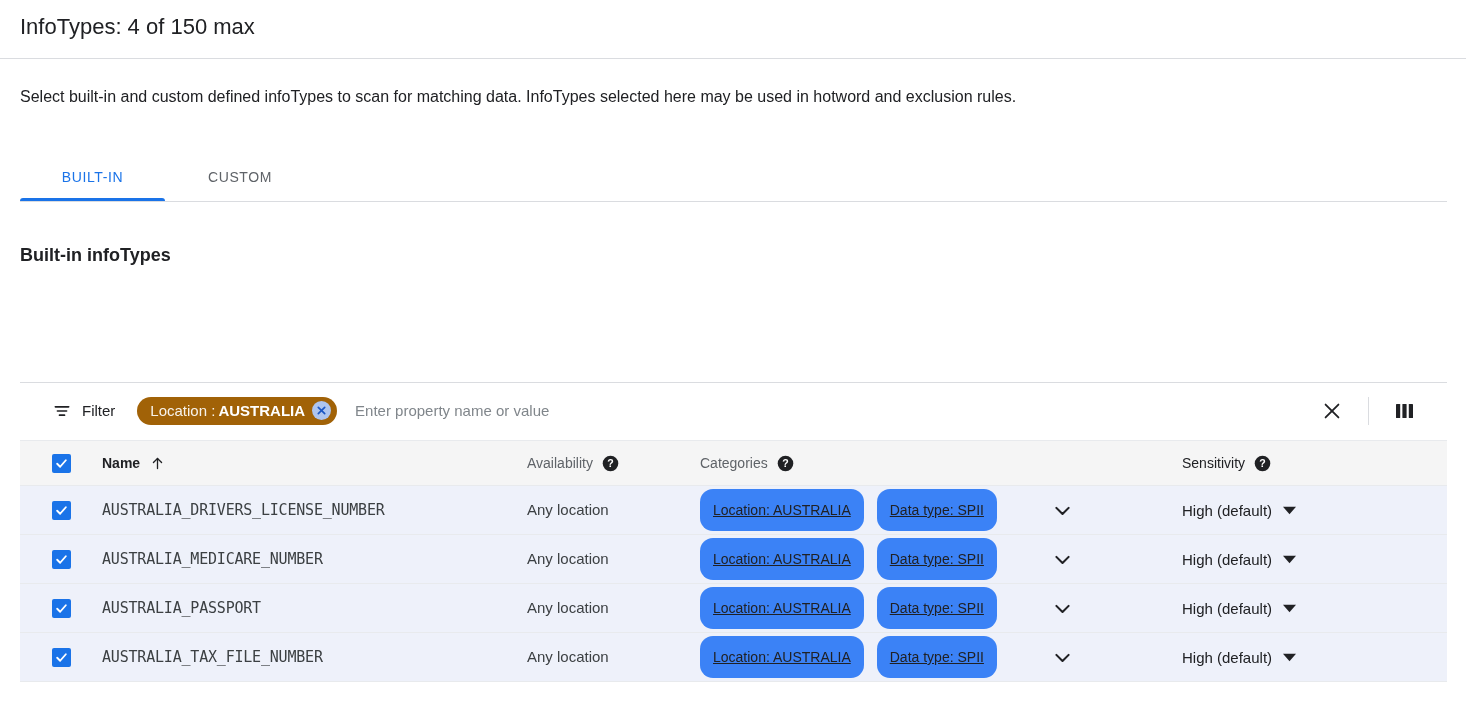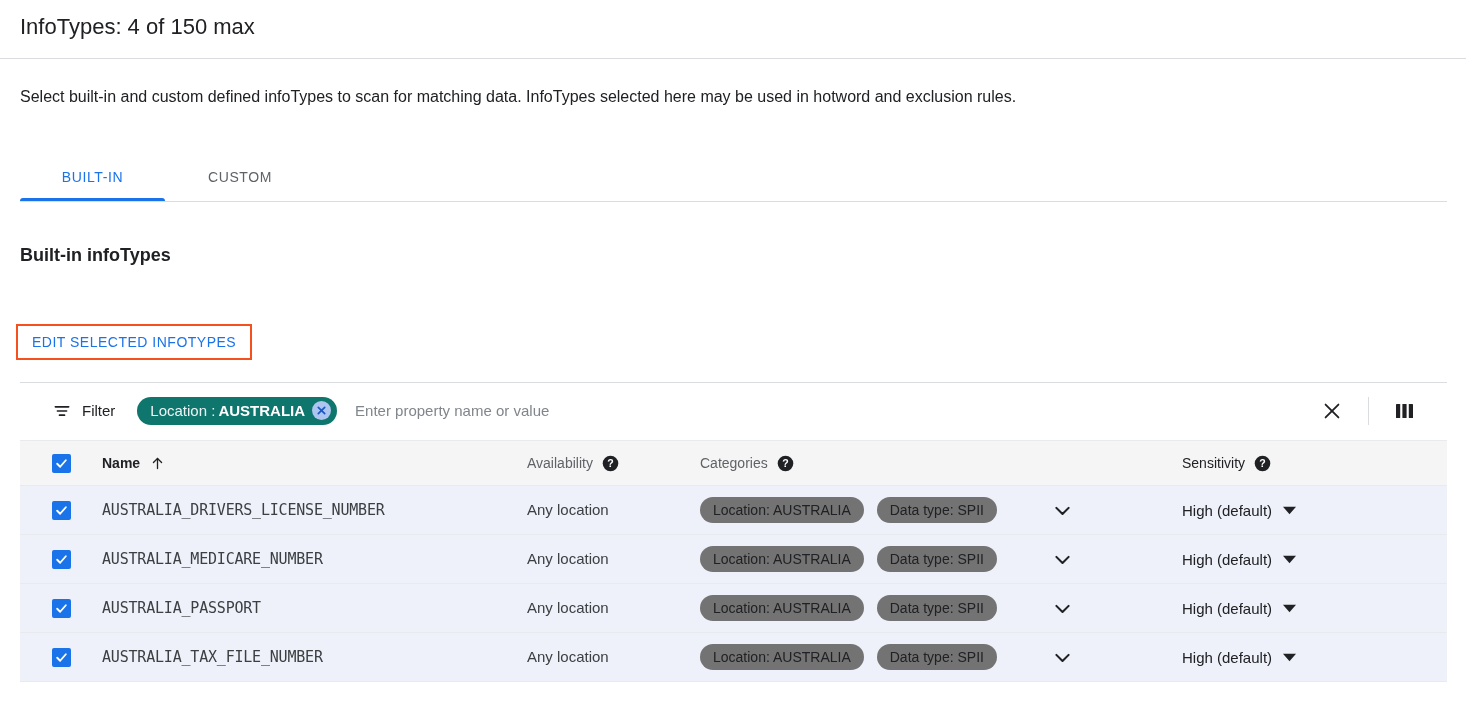--- a/index.html
+++ b/index.html
@@ -159,21 +159,21 @@
   .filter-label {
     margin-left: 10px;
     font-size: 15px;
     color: #202124;
     font-weight: 400;
   }
   .chip-filter {
     margin-left: 22px;
     height: 28px;
     border-radius: 14px;
-    background: #0f766e;
+    background: #a16207;
     color: #ffffff;
     display: flex;
     align-items: center;
     padding: 0 6px 0 13px;
     font-size: 15px;
     cursor: pointer;
     white-space: nowrap;
   }
   .chip-filter .ck { opacity: 0.92; }
   .chip-filter .cv { font-weight: 700; margin-left: 3px; }
@@ -283,30 +283,31 @@
     font-family: "DejaVu Sans Mono", "Liberation Mono", monospace;
     font-size: 15px;
     color: #3c4043;
     letter-spacing: -0.2px;
   }
   .cell-avail {
     font-size: 15px;
     color: #3c4043;
   }
   .chip-cat {
-    height: 26px;
+    height: 42px;
     border-radius: 13px;
-    background: #737373;
+    background: #3b82f6;
     color: #202124;
     font-size: 14px;
     display: inline-flex;
     align-items: center;
     padding: 0 13px;
     margin-right: 13px;
     white-space: nowrap;
+    text-decoration: underline;
   }
   .cats-expand {
     margin-left: 42px;
     display: inline-flex;
     align-items: center;
     cursor: pointer;
   }
   .sens-select {
     display: inline-flex;
     align-items: center;
@@ -331,23 +332,20 @@
     <div class="tab active" id="tab-0">
       <span>BUILT-IN</span>
     </div>
     <div class="tab" id="tab-1">
       <span>CUSTOM</span>
     </div>
   </div>
 
   <div class="section-title">Built-in infoTypes</div>
 
-  <div class="edit-wrap">
-    <button class="edit-btn">EDIT SELECTED INFOTYPES</button>
-  </div>
 
   <div class="filter-bar">
     <span class="filter-icon">
       <svg width="20" height="20" viewBox="0 0 24 24" fill="none" stroke="#202124" stroke-width="2" stroke-linecap="round">
         <line x1="4" y1="7" x2="20" y2="7"></line>
         <line x1="6.5" y1="12" x2="17.5" y2="12"></line>
         <line x1="9" y1="17" x2="15" y2="17"></line>
       </svg>
     </span>
     <span class="filter-label">Filter</span>

